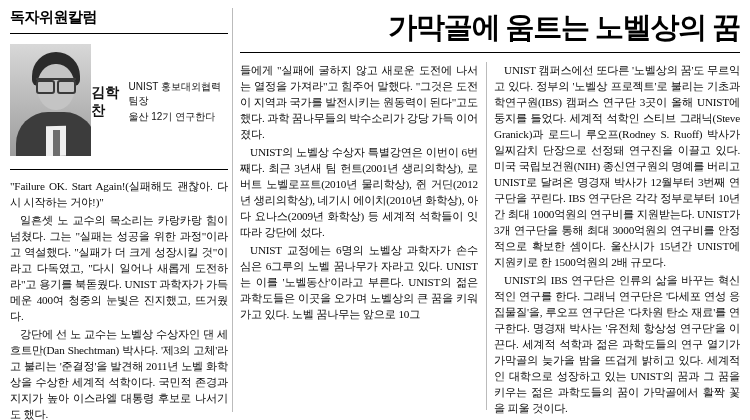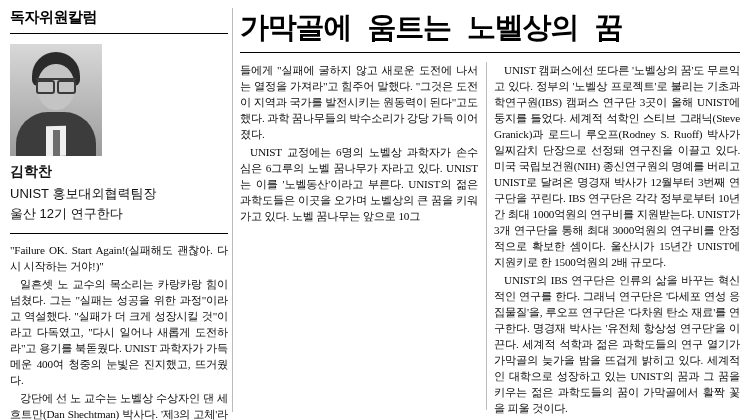--- a/index.html
+++ b/index.html
@@ -37,22 +37,21 @@
     color: #000;
     margin: 0 0 6px 0;
   }
   .kicker-rule {
     border-bottom: 1px solid #000;
     margin: 0 0 10px 0;
     width: 100%;
   }
   .byline-block {
     display: flex;
-    flex-direction: column;
-    align-items: flex-start;
+    align-items: center;
     margin-bottom: 8px;
   }
   .portrait {
     width: 92px;
     height: 112px;
     background: linear-gradient(180deg, #d8d8d8 0%, #bdbdbd 45%, #9c9c9c 100%);
     position: relative;
     overflow: hidden;
     margin-bottom: 5px;
     filter: grayscale(100%);
@@ -108,21 +107,21 @@
     background: #6d6d6d;
   }
   .name {
     font-family: "Liberation Sans", sans-serif;
     font-weight: bold;
     font-size: 14px;
     margin: 2px 0 4px 0;
   }
   .affil {
     font-family: "Liberation Sans", sans-serif;
-    font-size: 13px;
+    font-size: 10px;
     line-height: 1.45;
     color: #111;
   }
   .affil div { margin-bottom: 1px; }
   .left-rule {
     border-bottom: 1px solid #000;
     margin: 6px 0 8px 0;
   }
   
   .body-text {
@@ -139,25 +138,25 @@
   }
   .body-text p.first {
     text-indent: 0;
   }
   
   .headline {
     position: absolute;
     left: 240px;
     top: 8px;
     width: 500px;
-    font-family: Liberation Mono, monospace;
+    font-family: Liberation Serif, serif;
     font-weight: bold;
     font-size: 29px;
     letter-spacing: -1.2px;
-    text-align: left;
+    text-align: right;
     color: #000;
   }
   .headline-rule {
     position: absolute;
     left: 240px;
     top: 52px;
     width: 500px;
     border-bottom: 1px solid #000;
   }
   .col-mid {
@@ -219,20 +218,21 @@
     </div>
   </div>
 
   <div class="vrule vrule-a"></div>
 
   <div class="headline">가막골에 움트는 노벨상의 꿈</div>
   <div class="headline-rule"></div>
 
   <div class="col-mid body-text">
     <p class="first">들에게 "실패에 굴하지 않고 새로운 도전에 나서는 열정을 가져라"고 힘주어 말했다. "그것은 도전이 지역과 국가를 발전시키는 원동력이 된다"고도 했다. 과학 꿈나무들의 박수소리가 강당 가득 이어졌다.</p>
+    <p>UNIST의 노벨상 수상자 특별강연은 이번이 6번째다. 최근 3년새 팀 헌트(2001년 생리의학상), 로버트 노벨로프트(2010년 물리학상), 쥔 거딘(2012년 생리의학상), 네기시 에이치(2010년 화학상), 아다 요나스(2009년 화학상) 등 세계적 석학들이 잇따라 강단에 섰다.</p>
     <p>UNIST 교정에는 6명의 노벨상 과학자가 손수 심은 6그루의 노벨 꿈나무가 자라고 있다. UNIST는 이를 '노벨동산'이라고 부른다. UNIST의 젊은 과학도들은 이곳을 오가며 노벨상의 큰 꿈을 키워가고 있다. 노벨 꿈나무는 앞으로 10그</p>
   </div>
 
   <div class="vrule vrule-b"></div>
 
   <div class="col-right body-text">
     <p>UNIST 캠퍼스에선 또다른 '노벨상의 꿈'도 무르익고 있다. 정부의 '노벨상 프로젝트'로 불리는 기초과학연구원(IBS) 캠퍼스 연구단 3곳이 올해 UNIST에 둥지를 틀었다. 세계적 석학인 스티브 그래닉(Steve Granick)과 로드니 루오프(Rodney S. Ruoff) 박사가 일찌감치 단장으로 선정돼 연구진을 이끌고 있다. 미국 국립보건원(NIH) 종신연구원의 명예를 버리고 UNIST로 달려온 명경재 박사가 12월부터 3번째 연구단을 꾸린다. IBS 연구단은 각각 정부로부터 10년간 최대 1000억원의 연구비를 지원받는다. UNIST가 3개 연구단을 통해 최대 3000억원의 연구비를 안정적으로 확보한 셈이다. 울산시가 15년간 UNIST에 지원키로 한 1500억원의 2배 규모다.</p>
     <p>UNIST의 IBS 연구단은 인류의 삶을 바꾸는 혁신적인 연구를 한다. 그래닉 연구단은 '다세포 연성 응집물질'을, 루오프 연구단은 '다차원 탄소 재료'를 연구한다. 명경재 박사는 '유전체 항상성 연구단'을 이끈다. 세계적 석학과 젊은 과학도들의 연구 열기가 가막골의 늦가을 밤을 뜨겁게 밝히고 있다. 세계적인 대학으로 성장하고 있는 UNIST의 꿈과 그 꿈을 키우는 젊은 과학도들의 꿈이 가막골에서 활짝 꽃을 피울 것이다.</p>
   </div>
 

